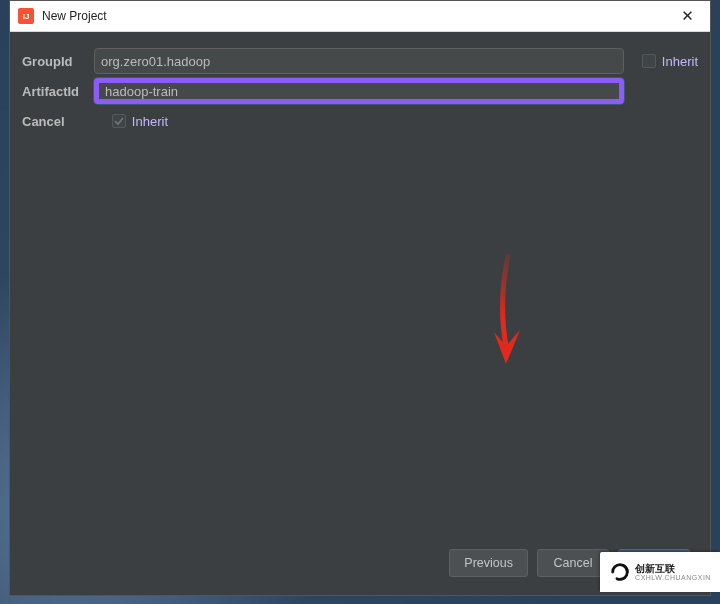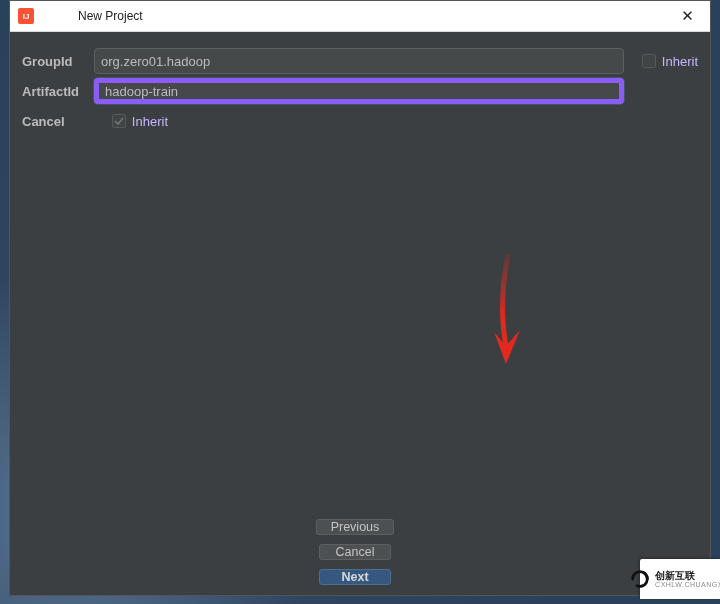--- a/index.html
+++ b/index.html
@@ -27,21 +27,20 @@
     flex-direction: column;
   }
   .titlebar {
     height: 31px;
     background: #fff;
     display: flex;
     align-items: center;
     padding: 0 0 0 8px;
     border-bottom: 1px solid #d9d9d9;
     color: #222;
-    gap: 36px;
   }
   .titlebar .icon {
     width: 16px; height: 16px;
     margin-right: 8px;
     position: relative;
     background: #f85133;
     border-radius: 2px;
   }
   .titlebar .icon::after{
     content:"IJ"; position:absolute; inset:0;
@@ -134,21 +133,20 @@
     pointer-events:none;
   }
 
   .footer {
     height: 44px;
     display:flex;
     align-items:center;
     justify-content:flex-end;
     gap: 9px;
     padding-right: 10px;
-    flex-direction: column;
   }
   .btn {
     min-width: 72px;
     height: 28px;
     background: #4c5052;
     border: 1px solid #5e6060;
     color: #c4c4c4;
     font-size: 12.5px;
     border-radius: 3px;
     padding: 0 14px;
@@ -157,22 +155,22 @@
   }
   .btn.primary {
     background: #365880;
     border: 1px solid #4a708b;
     color: #d6d6d6;
     font-weight: 600;
   }
 
   .watermark {
     position:absolute;
-    right:0; bottom:5px;
-    width: 80px; height: 40px;
+    right:0; bottom:12px;
+    width: 120px; height: 40px;
     background: #fff;
     border-top-left-radius: 2px;
     display:flex;
     align-items:center;
     justify-content:center;
     gap:4px;
     font-size:10px;
     color:#222;
     box-shadow: -1px -1px 3px rgba(0,0,0,0.3);
   }

